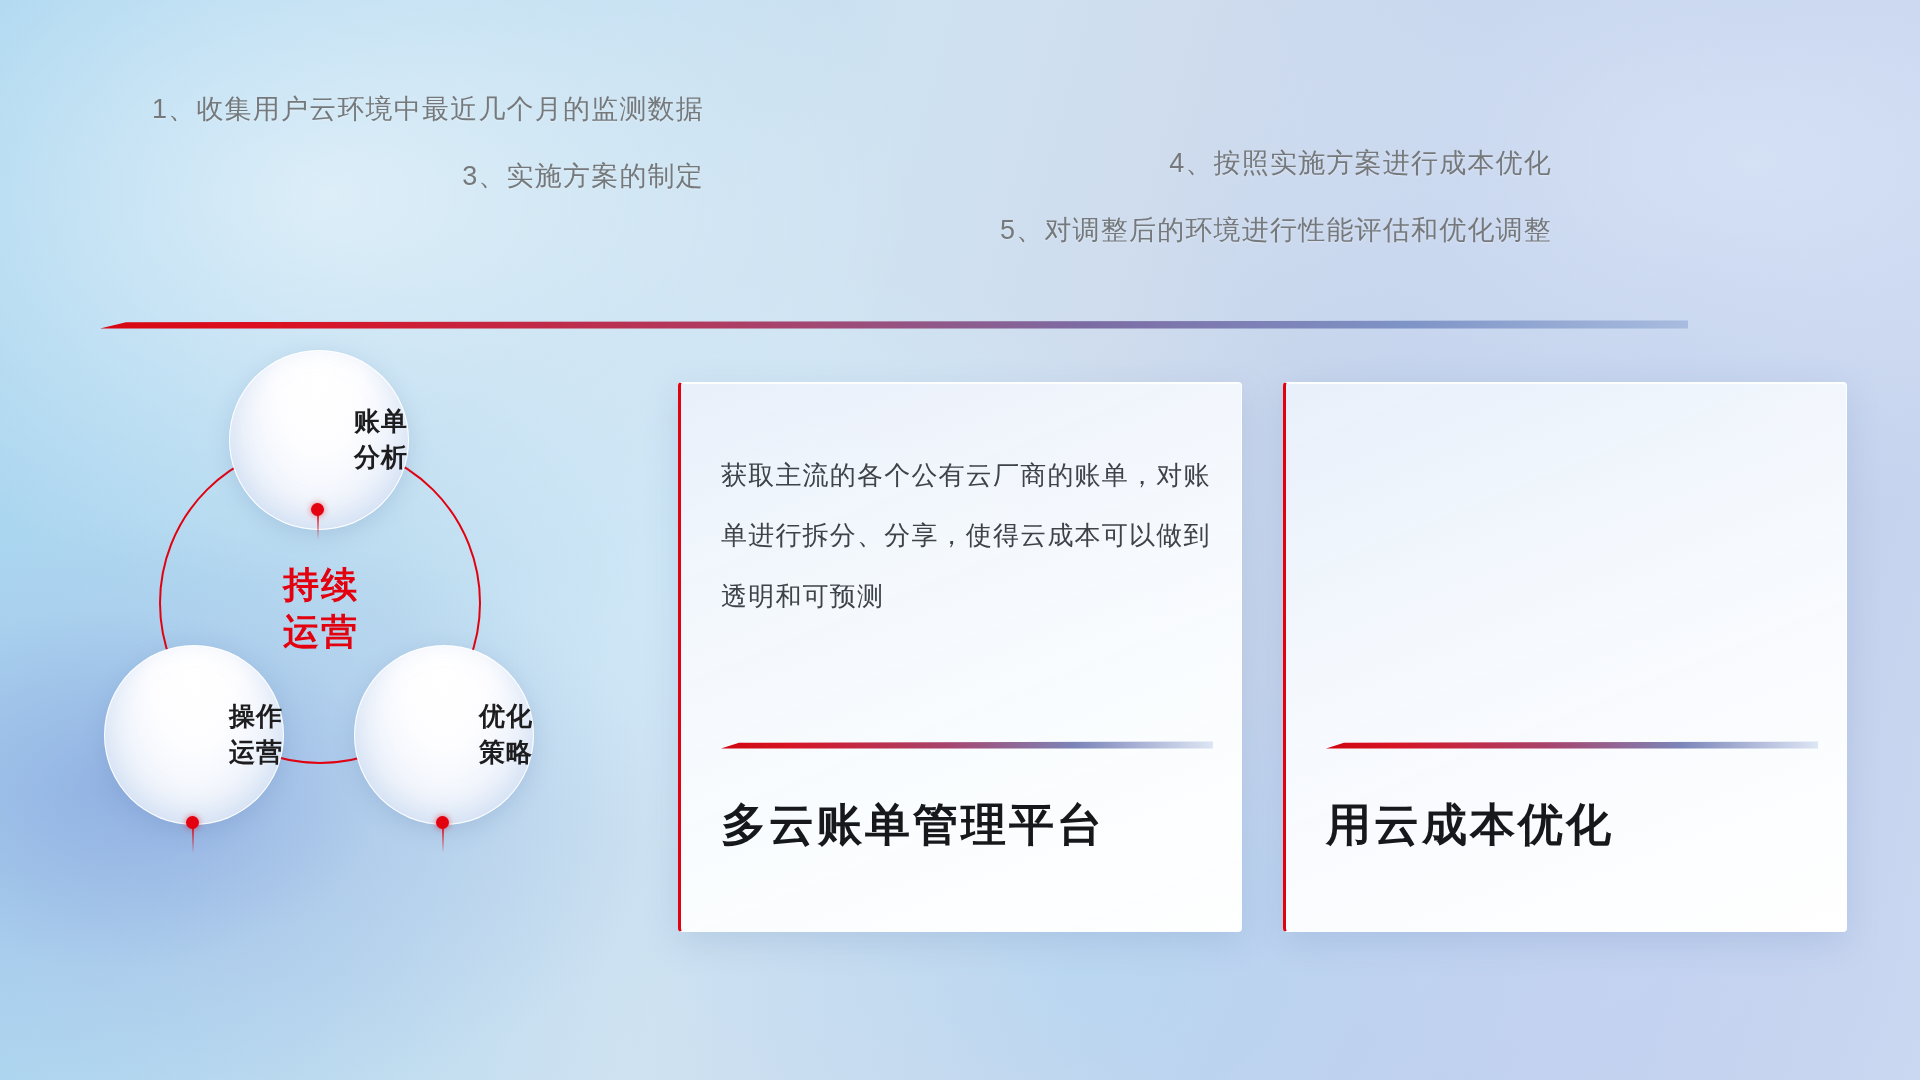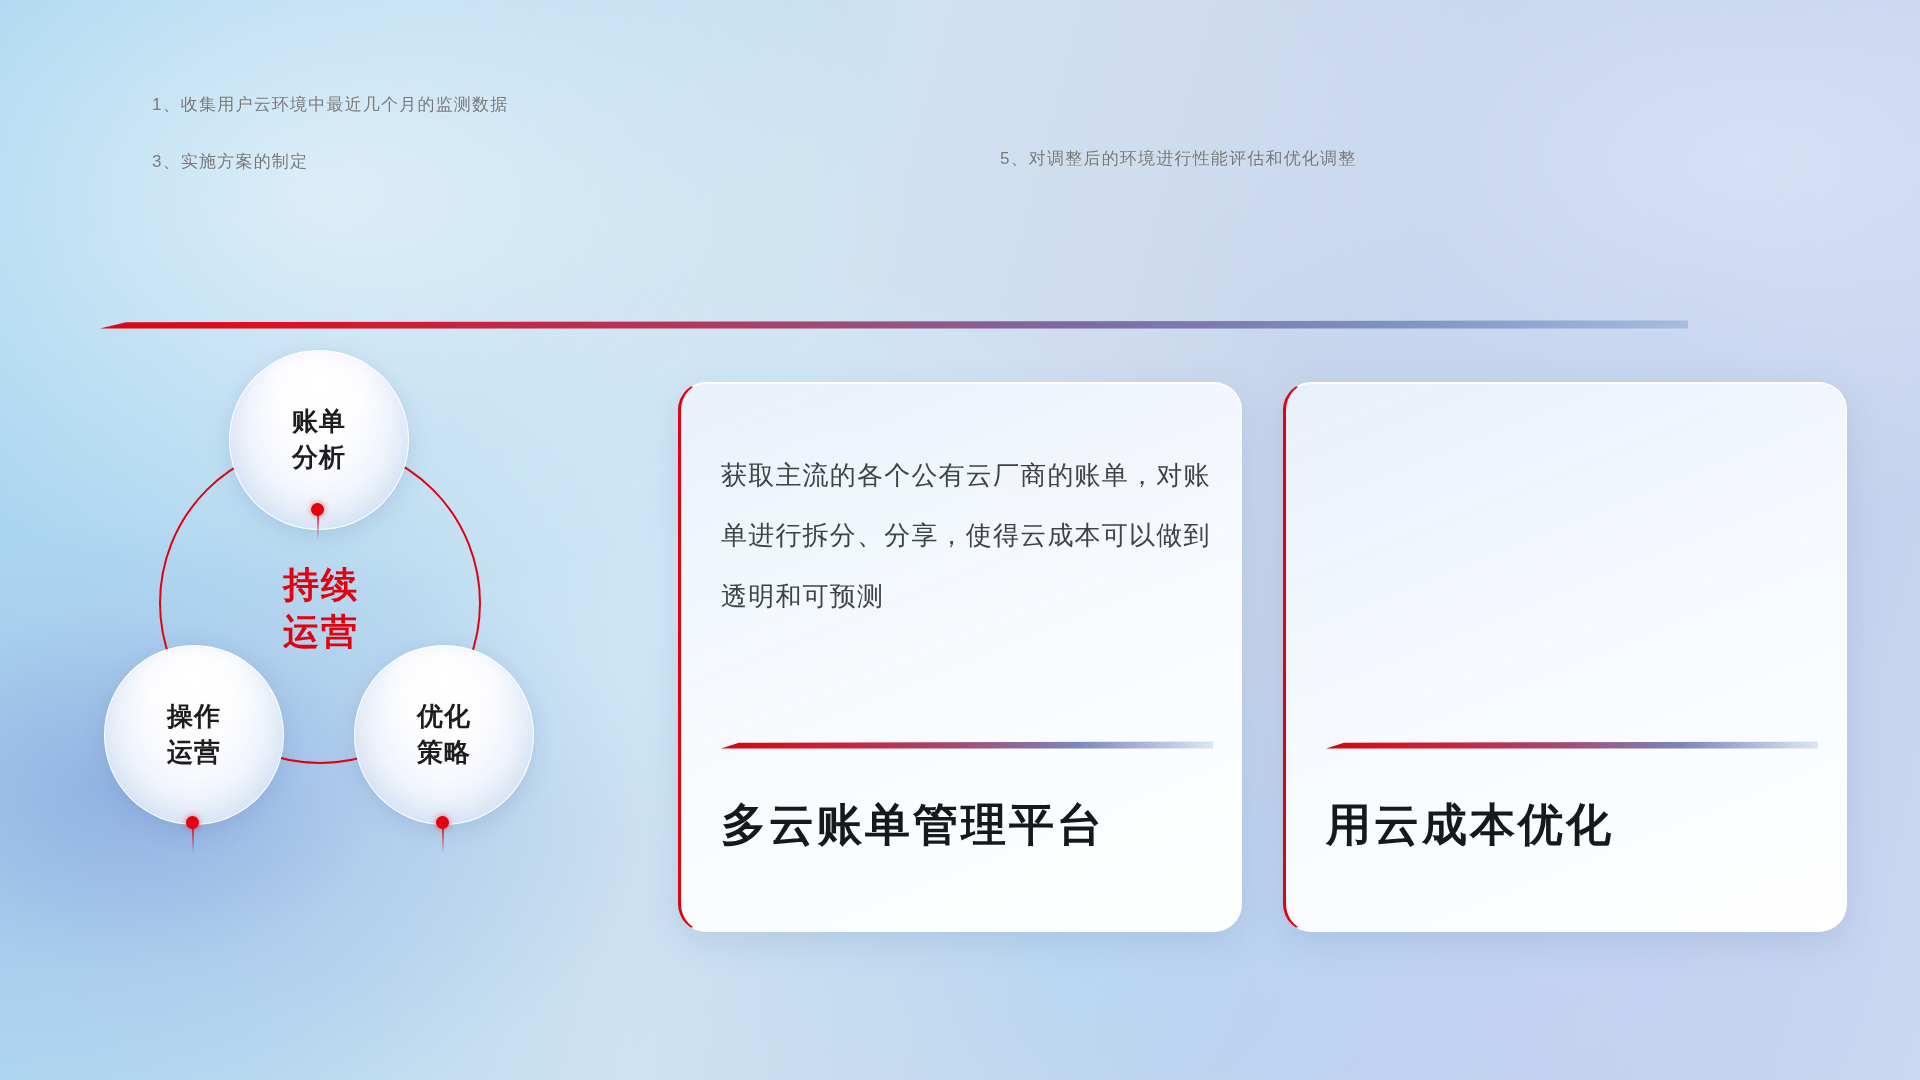--- a/index.html
+++ b/index.html
@@ -53,45 +53,46 @@
     position:absolute;left:0;top:56%;width:20%;height:34%;
     background:radial-gradient(ellipse at 30% 50%,rgba(123,156,219,.45),rgba(123,156,219,0) 70%);
   }
 
   
   .bullets{position:absolute;z-index:5;}
   #bullets-left{left:152px;top:96px;}
   #bullets-right{left:1000px;top:150px;}
   .bullet-line{
     color:#75797c;
-    font-size:17px;
+    font-size:27px;
     letter-spacing:1.2px;
     line-height:1;
     margin-bottom:40px;
     white-space:nowrap;
     text-shadow:0 1px 2px rgba(255,255,255,.35);
+    text-align:right;
   }
   .bullet-line:last-child{margin-bottom:8px;}
 
   
   #main-divider{
     position:absolute;left:100px;top:315px;width:1588px;height:9px;z-index:5;
   }
 
   
   #venn{
     position:absolute;left:96px;top:350px;width:470px;height:600px;z-index:6;
   }
   .lobe{
     position:absolute;border-radius:50%;
     background:
       radial-gradient(ellipse at 50% 18%,#ffffff 0%,#fdfdff 34%,#eef3fb 66%,#dbe6f6 100%);
     border:1px solid rgba(255,255,255,.95);
     box-shadow:0 6px 22px rgba(90,125,175,.22), inset 0 -10px 26px rgba(191,211,238,.55);
-    display:flex;align-items:center;justify-content:center;
+    display:flex;align-items:center;justify-content:flex-end;
   }
   .lobe-label{
     text-align:center;color:#1d1d1f;font-weight:bold;
     font-size:26px;line-height:1.38;letter-spacing:1px;
   }
   #lobe-top{left:133px;top:0px;width:178px;height:178px;}
   #lobe-left{left:8px;top:295px;width:178px;height:178px;}
   #lobe-right{left:258px;top:295px;width:178px;height:178px;}
 
   #venn-ring{
@@ -115,21 +116,21 @@
   #dot-top{left:215px;top:153px;}
   #tail-top{left:221px;top:164px;}
   #dot-left{left:90px;top:466px;}
   #tail-left{left:96px;top:477px;}
   #dot-right{left:340px;top:466px;}
   #tail-right{left:346px;top:477px;}
 
   
   .card{
     position:absolute;top:382px;width:560px;height:548px;z-index:6;
-    border-radius:28px;
+    border-radius:4px;
     background:linear-gradient(158deg,
         rgba(233,240,250,.96) 0%,
         rgba(244,248,253,.97) 34%,
         rgba(250,252,254,.98) 62%,
         rgba(255,255,255,.99) 100%);
     border:1px solid rgba(255,255,255,.9);
     border-left:3px solid #e3000f;
     box-shadow:0 10px 34px rgba(92,124,174,.20), inset 0 1px 0 rgba(255,255,255,.9);
     overflow:hidden;
     text-decoration:underline;
@@ -161,20 +162,21 @@
 <div id="bg-glow-5"></div>
 <div id="bg-glow-6"></div>
 <div id="bg-glow-7"></div>
 
 <div class="bullets" id="bullets-left">
   <div class="bullet-line">1、收集用户云环境中最近几个月的监测数据</div>
   <div class="bullet-line">3、实施方案的制定</div>
 </div>
 
 <div class="bullets" id="bullets-right">
+  <div class="bullet-line">4、按照实施方案进行成本优化</div>
   <div class="bullet-line">5、对调整后的环境进行性能评估和优化调整</div>
 </div>
 
 <div id="main-divider">
   <svg width="1588" height="9" viewBox="0 0 1588 9" preserveAspectRatio="none">
     <defs>
       <linearGradient id="gradMain" x1="0" y1="0" x2="1" y2="0">
         <stop offset="0%" stop-color="#d60812"></stop>
         <stop offset="10%" stop-color="#dc1020"></stop>
         <stop offset="38%" stop-color="#b1395f"></stop>

